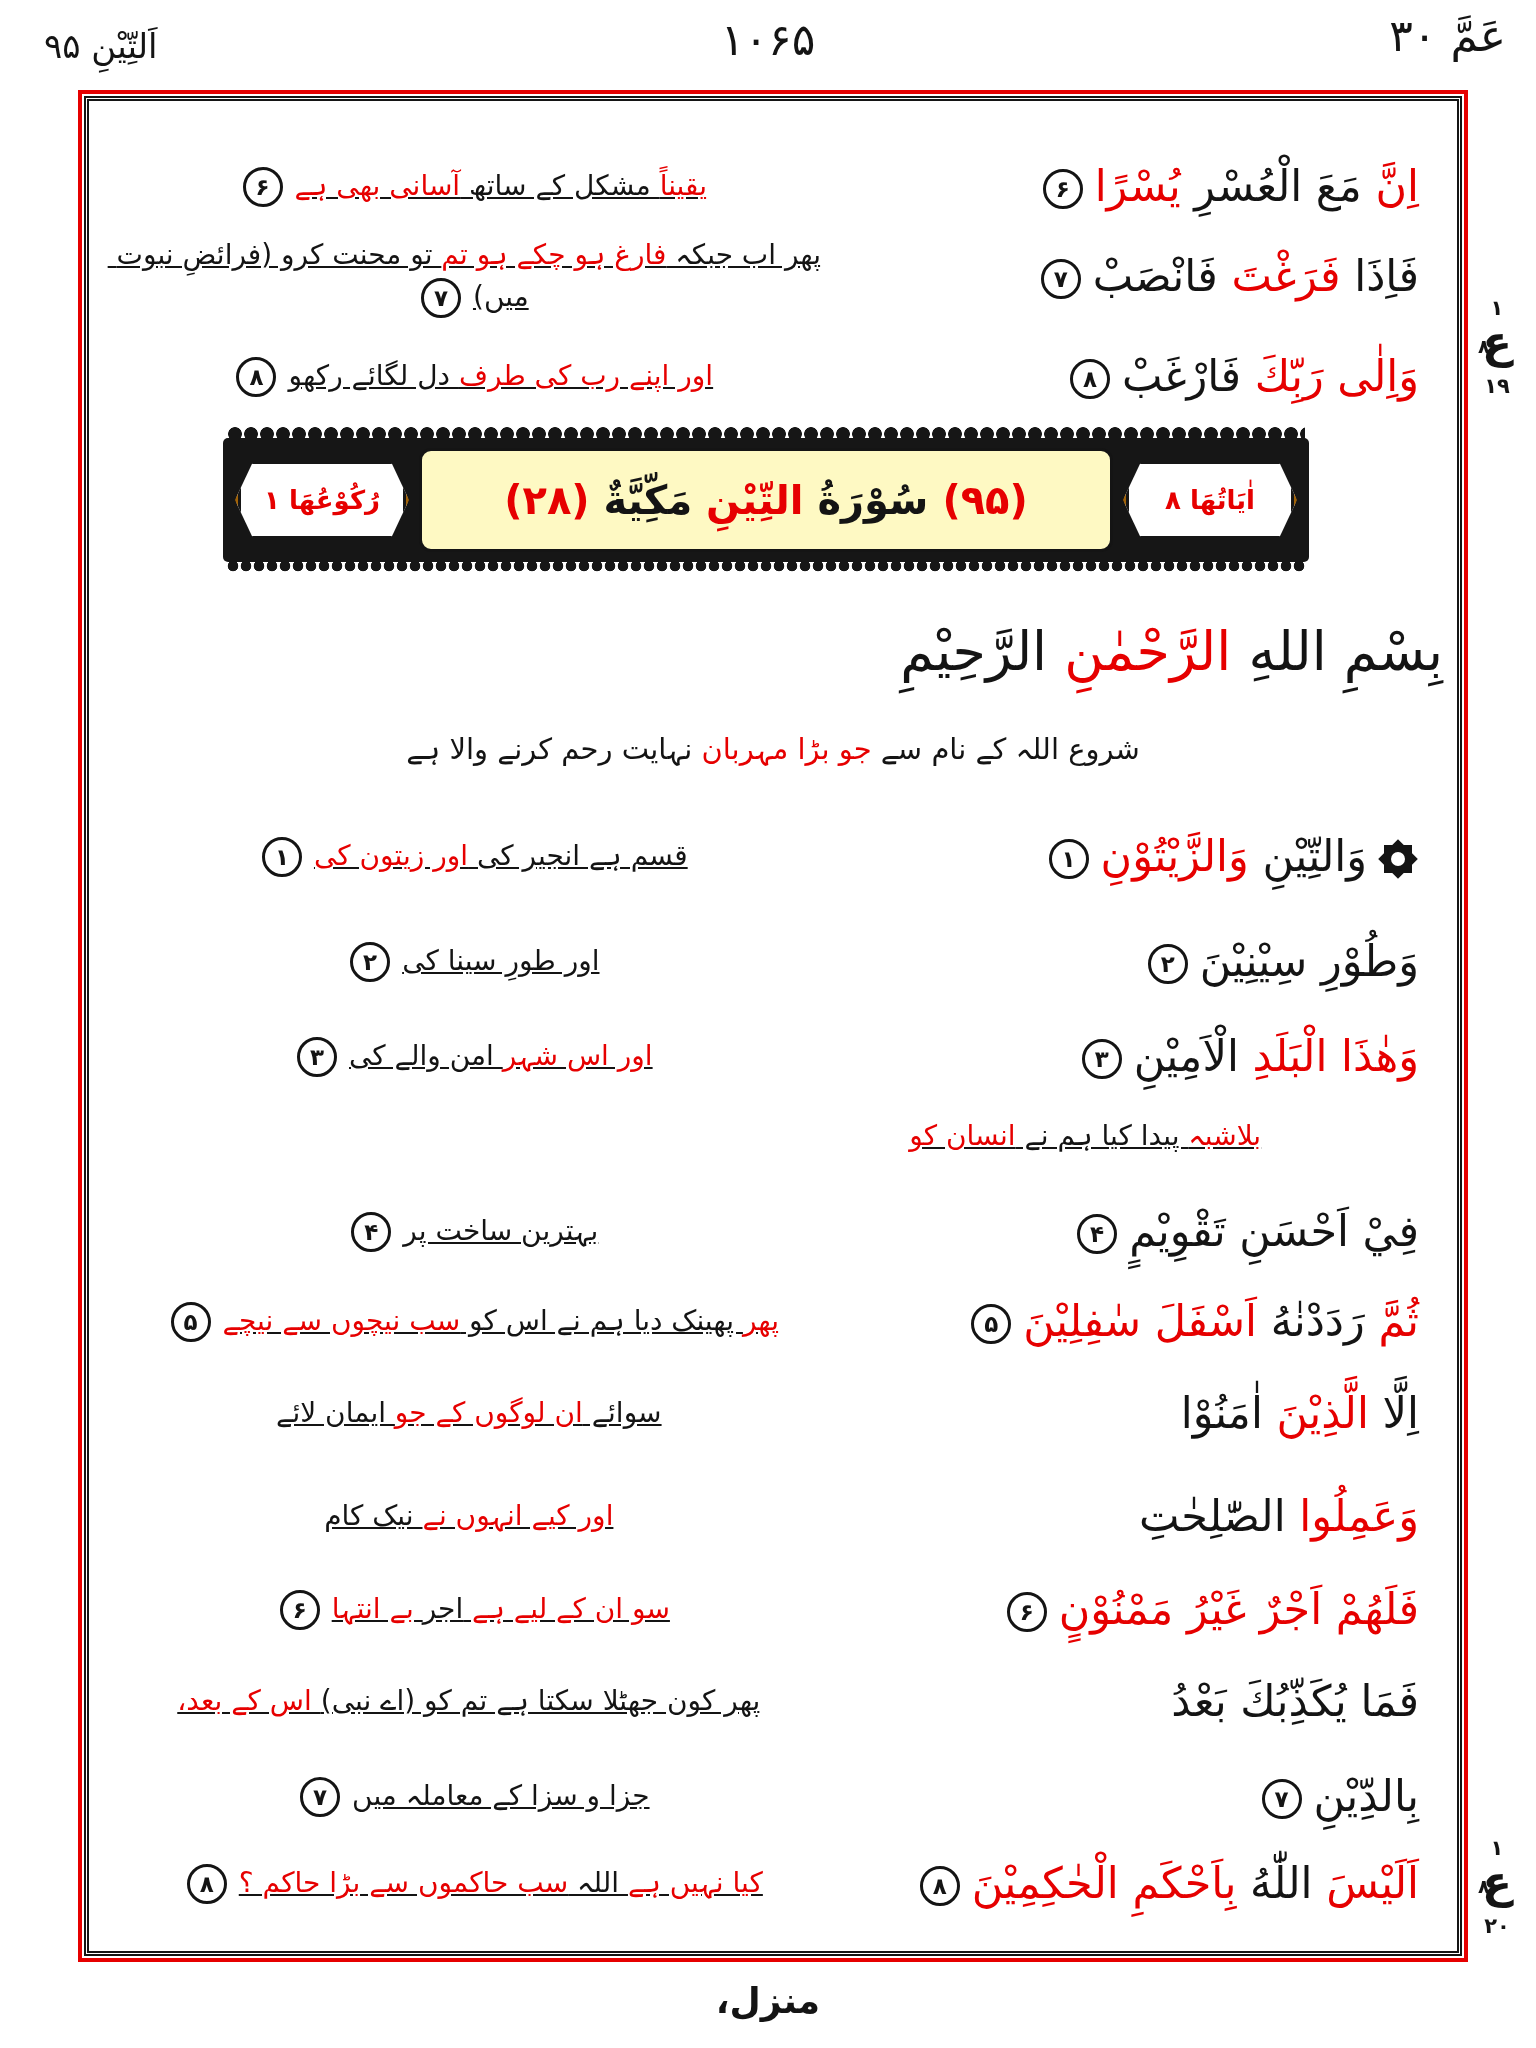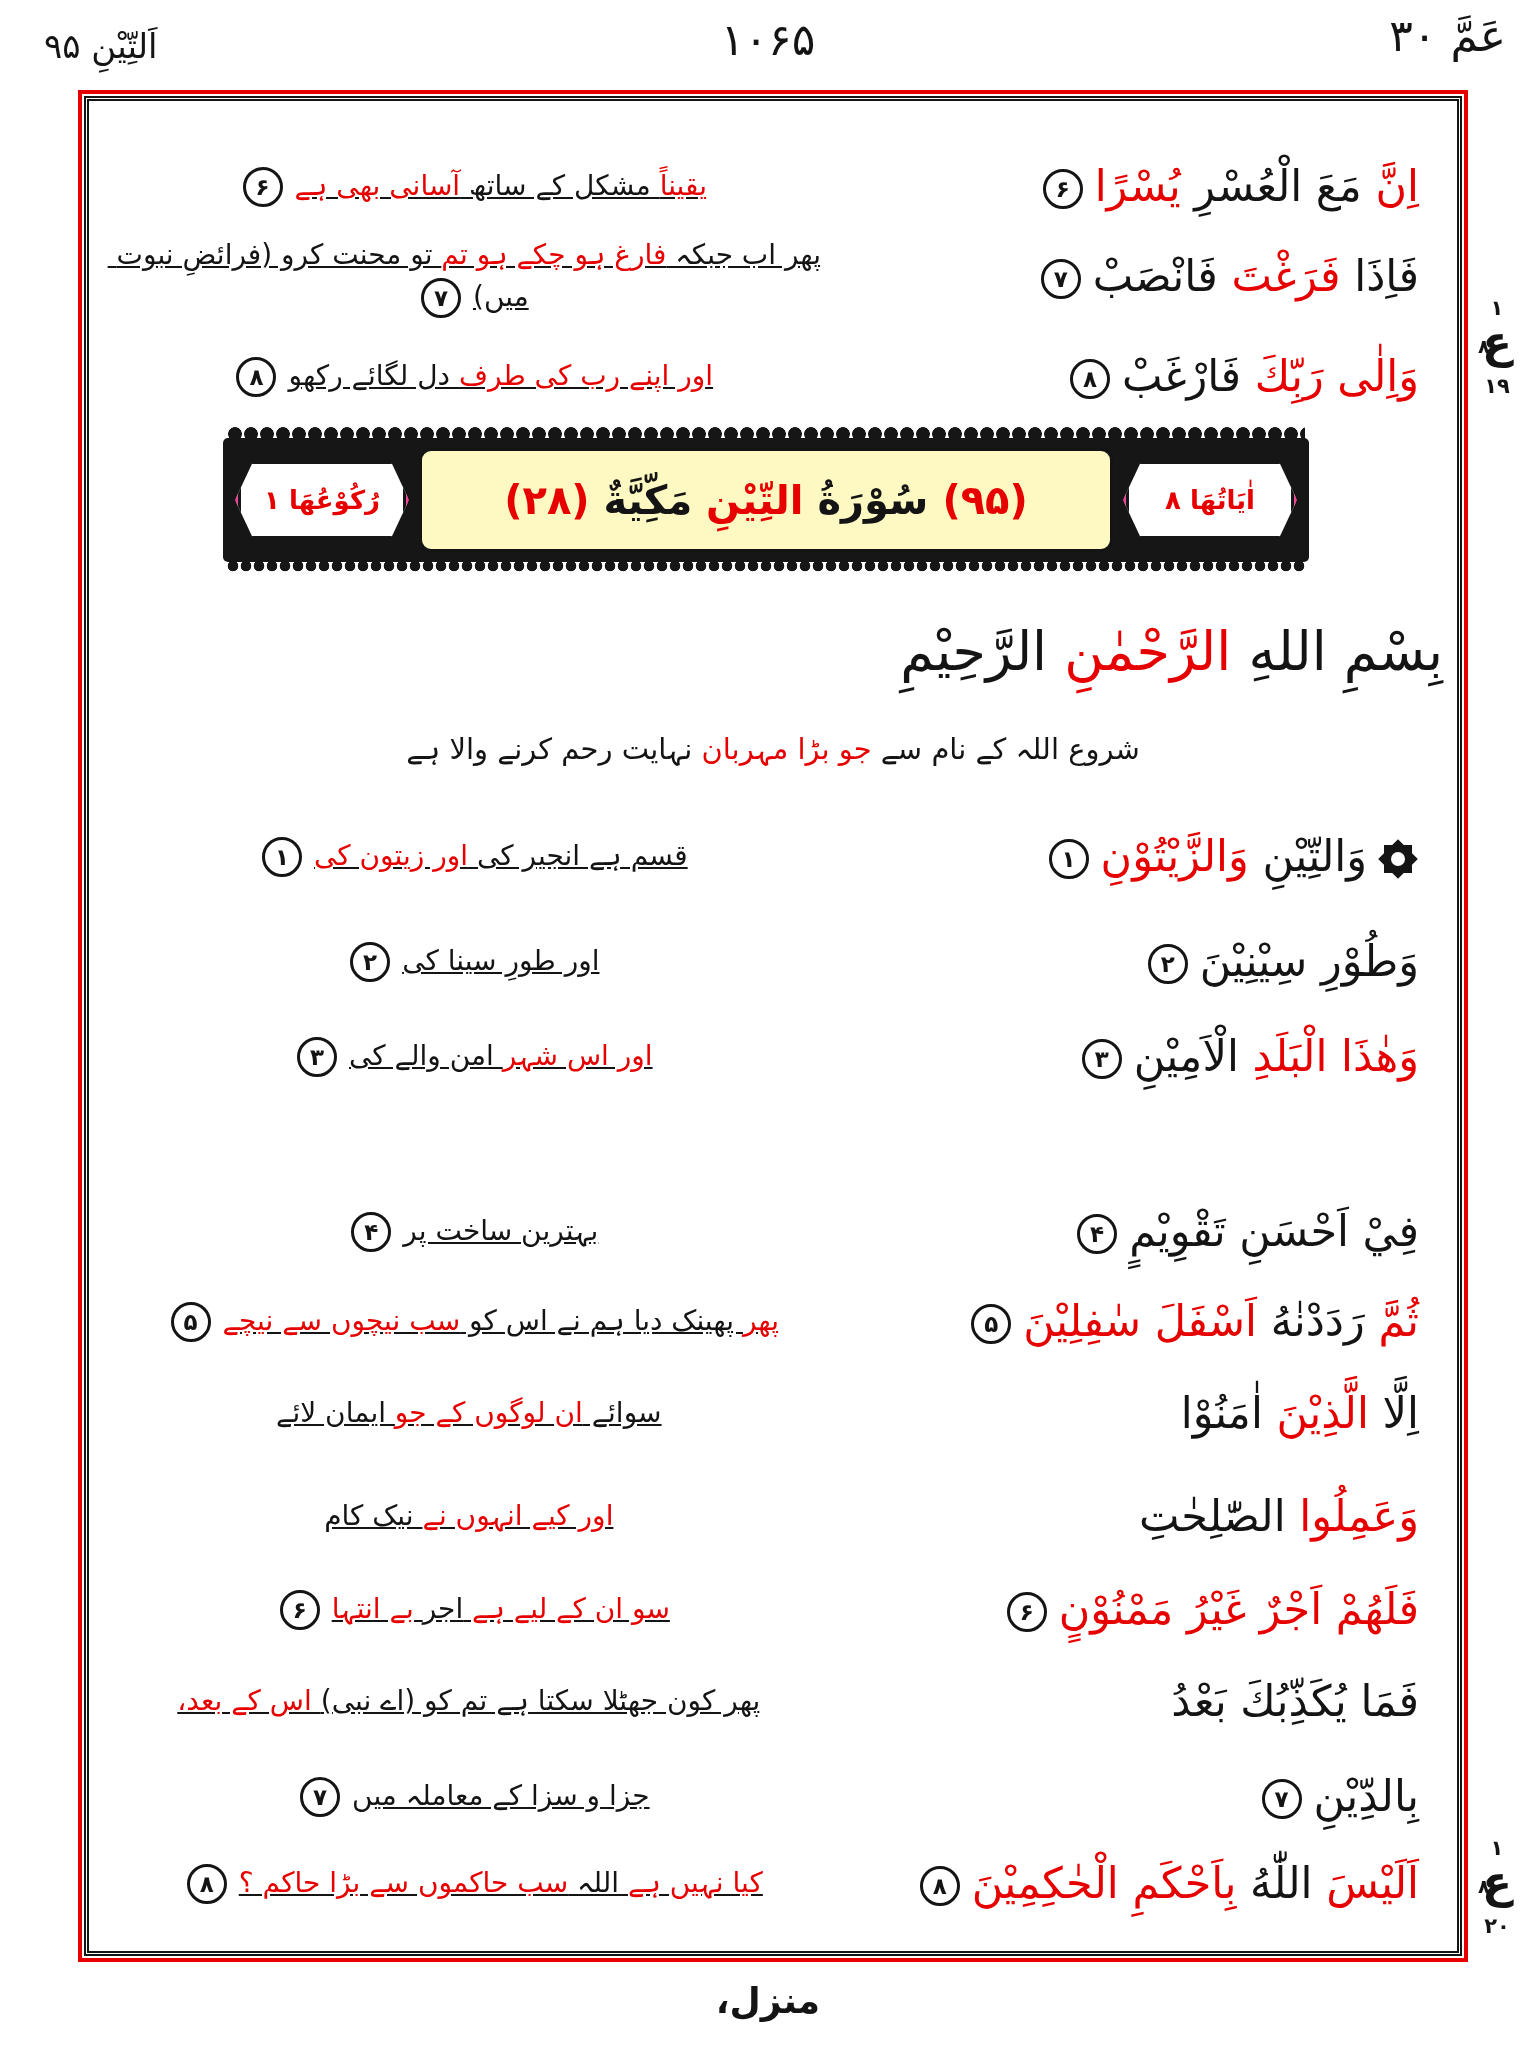--- a/index.html
+++ b/index.html
@@ -40,21 +40,21 @@
   
   .banner{position:absolute; top:331px; left:128px; right:142px; height:124px;
           background:#161616; border-radius:5px; display:flex; direction:rtl;
           align-items:center; padding:10px 12px; box-sizing:border-box; gap:10px;}
   .banner::before{content:""; position:absolute; left:4px; right:4px; top:-12px; height:14px;
           background:radial-gradient(circle at 8px 8px,#161616 6.5px,transparent 7.2px);
           background-size:16px 14px; background-repeat:repeat-x;}
   .banner::after{content:""; position:absolute; left:4px; right:4px; bottom:-10px; height:12px;
           background:radial-gradient(circle at 6px 6px,#161616 5px,transparent 5.6px);
           background-size:13px 12px; background-repeat:repeat-x;}
-  .cartouche{flex:none; width:168px; height:78px; background:#fff; border:3px solid #ec4899;
+  .cartouche{flex:none; width:168px; height:78px; background:#fff; border:3px solid #a16207;
           box-shadow:0 0 0 3px #161616 inset; border-radius:16px; display:flex; align-items:center;
           justify-content:center; clip-path:polygon(0 50%,10% 6%,90% 6%,100% 50%,90% 94%,10% 94%);}
   .cart-text{color:var(--red); font-size:26px; font-weight:bold; direction:rtl; white-space:nowrap;}
   .banner-center{flex:1; height:100%; background:#fef9c3; border-radius:12px; border:3px solid var(--ink);
           box-sizing:border-box; display:flex; align-items:center; justify-content:center;
           font-size:40px; font-weight:bold; direction:rtl; white-space:nowrap;}
   
   .marker{position:absolute; right:8px; width:62px; text-align:center; font-weight:bold;
           direction:rtl; line-height:1;}
   .m-top{font-size:21px; margin-bottom:2px;}
@@ -102,20 +102,21 @@
             </div>
             <div class="line" style="top: 810px;">
               <div class="cell ar"><span class="seg">وَطُوْرِ سِيْنِيْنَ</span><span class="num">۲</span></div>
               <div class="cell ur"><span class="seg">اور طورِ سینا کی</span><span class="num">۲</span></div>
             </div>
             <div class="line" style="top: 905px;">
               <div class="cell ar"><span class="seg red">وَهٰذَا الْبَلَدِ</span><span class="seg"> الْاَمِيْنِ</span><span class="num">۳</span></div>
               <div class="cell ur"><span class="seg red">اور اس شہر</span><span class="seg"> امن والے کی</span><span class="num">۳</span></div>
             </div>
             <div class="line" style="top: 985px;">
+              <div class="cell ur"><span class="seg red">بلاشبہ</span><span class="seg"> پیدا کیا ہم نے </span><span class="seg red">انسان کو</span></div>
             </div>
             <div class="line" style="top: 1080px;">
               <div class="cell ar"><span class="seg">فِيْ اَحْسَنِ تَقْوِيْمٍ</span><span class="num">۴</span></div>
               <div class="cell ur"><span class="seg">بہترین ساخت پر</span><span class="num">۴</span></div>
             </div>
             <div class="line" style="top: 1170px;">
               <div class="cell ar"><span class="seg red">ثُمَّ</span><span class="seg"> رَدَدْنٰهُ </span><span class="seg red">اَسْفَلَ سٰفِلِيْنَ</span><span class="num">۵</span></div>
               <div class="cell ur"><span class="seg red">پھر</span><span class="seg"> پھینک دیا ہم نے اس کو </span><span class="seg red">سب نیچوں سے نیچے</span><span class="num">۵</span></div>
             </div>
             <div class="line" style="top: 1262px;">

